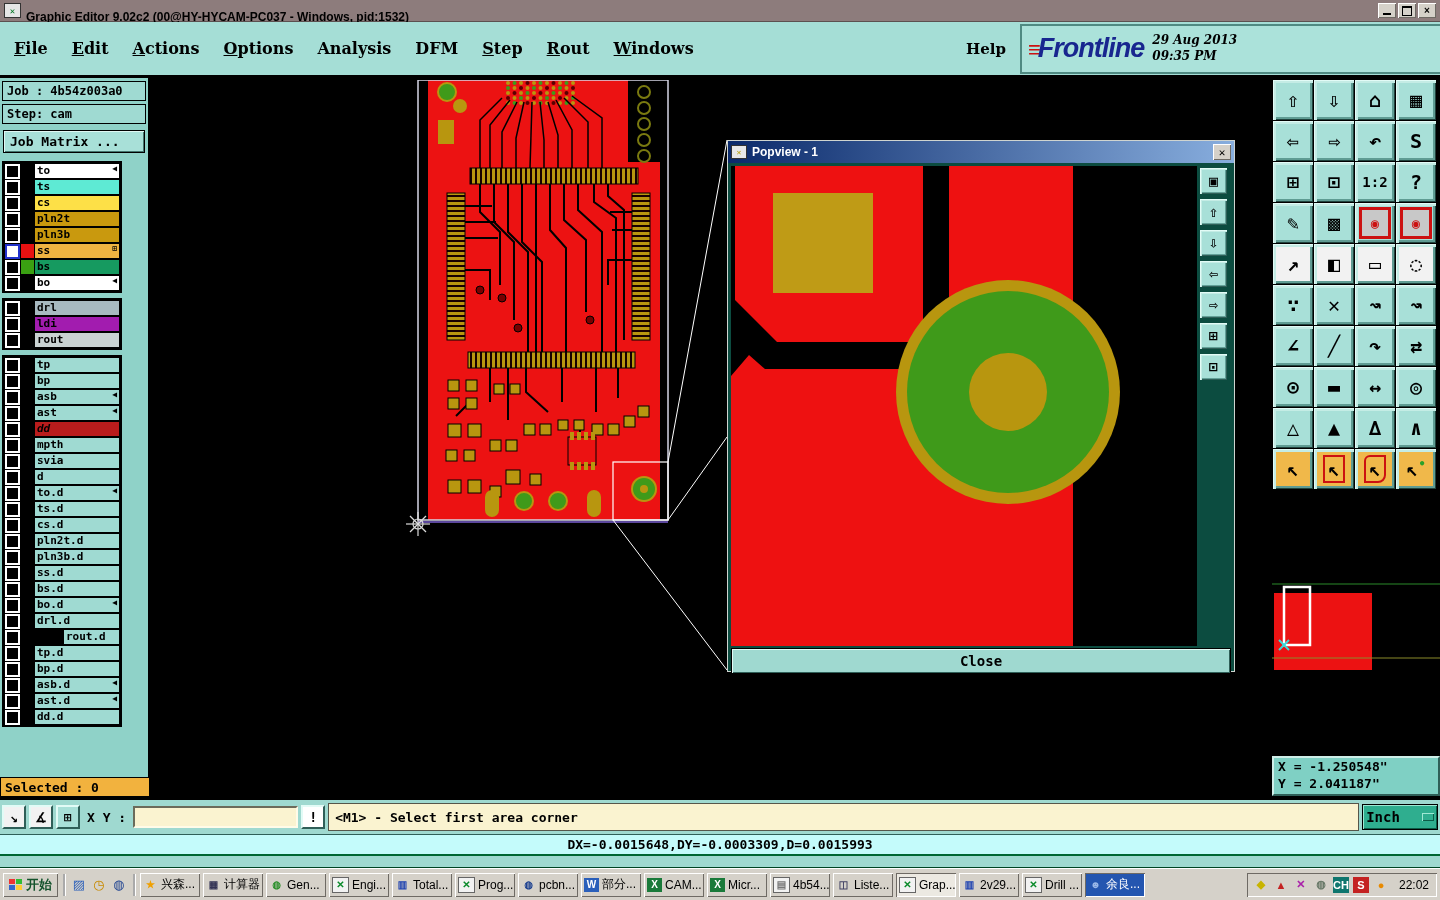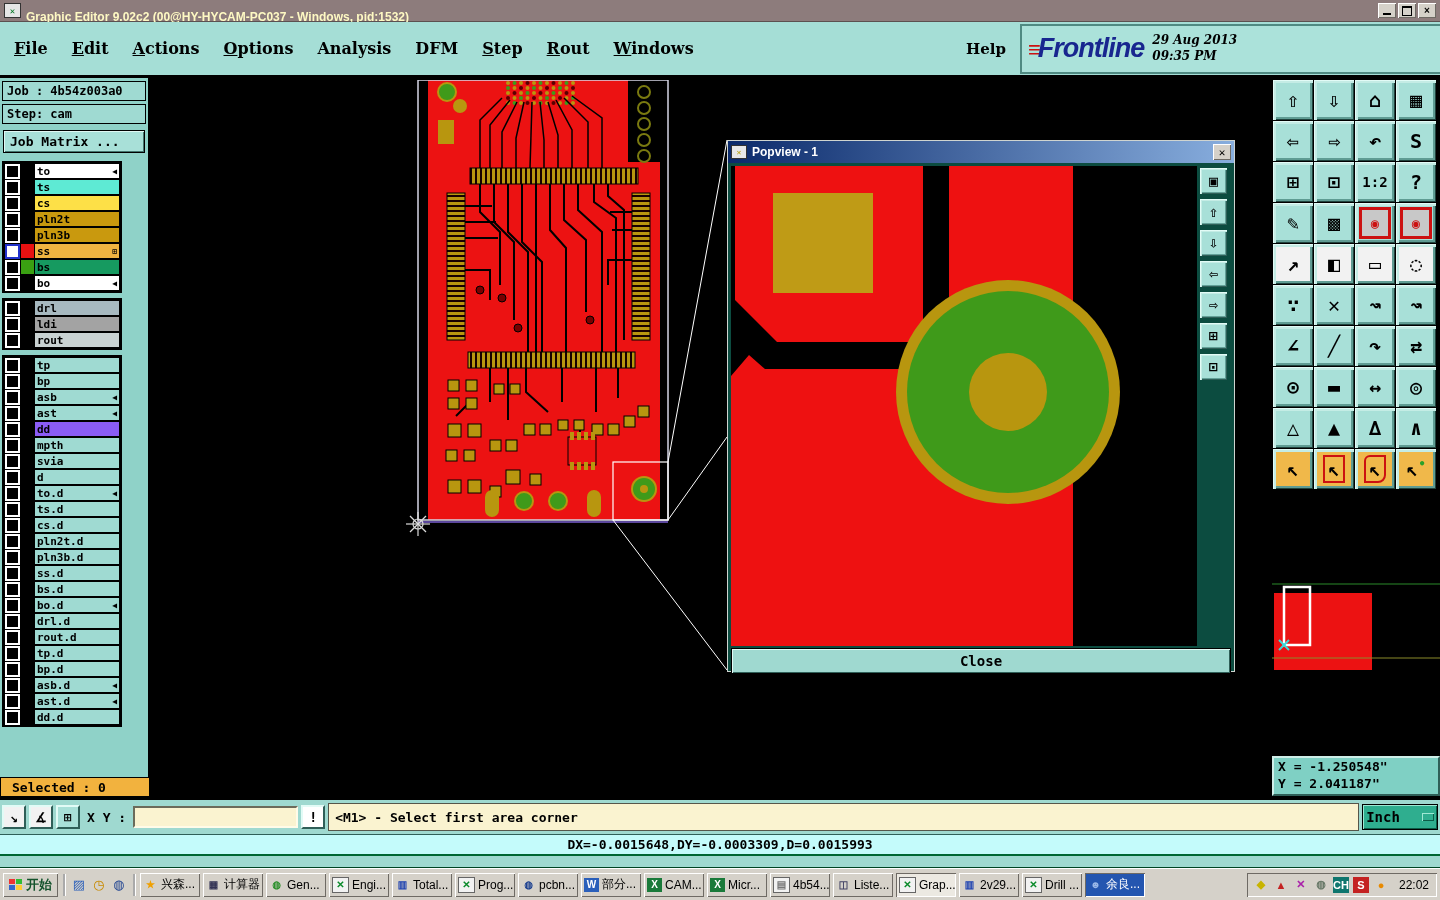--- a/index.html
+++ b/index.html
@@ -4,21 +4,21 @@
 <style>
   html,body{margin:0;padding:0;background:#444;}
   #screen{position:relative;width:1440px;height:900px;background:#000;overflow:hidden;
           font-family:"DejaVu Sans Mono",monospace;}
   .abs{position:absolute;}
   
   .titlebar{left:0;top:0;width:1440px;height:22px;background:#8d7c7c;display:flex;align-items:center;
             padding:0 4px;box-sizing:border-box;border-bottom:1px solid #5c5050;}
   .app-icon{width:15px;height:13px;background:#e6e6e6;border:1px solid #333;display:flex;align-items:center;
             justify-content:center;font-size:9px;color:#0a7a2a;font-weight:bold;margin-right:5px;}
-  .title-text{color:#fef9c3;font-family:"Liberation Sans",sans-serif;font-weight:bold;font-size:12px;white-space:nowrap;margin-top:12px;}
+  .title-text{color:#000000;font-family:"Liberation Sans",sans-serif;font-weight:bold;font-size:12px;white-space:nowrap;margin-top:12px;}
   .win-ctrls{margin-left:auto;display:flex;gap:2px;}
   .wbtn{width:18px;height:15px;background:#d5d1c9;box-shadow:inset 1px 1px 0 #fff,inset -1px -1px 0 #6e6a64;
         display:flex;align-items:center;justify-content:center;font-size:10px;font-weight:bold;color:#000;
         font-family:"Liberation Sans",sans-serif;}
   .glyph-min{width:8px;height:2px;background:#000;margin-top:7px;}
   .glyph-max{width:8px;height:7px;border:1px solid #000;border-top-width:2px;}
   
   .menubar{left:0;top:22px;width:1440px;height:56px;background:#a5ded6;display:flex;align-items:center;
            box-sizing:border-box;border-bottom:3px solid #000;}
   .menu-items{display:flex;gap:24px;padding-left:14px;font-family:"DejaVu Serif",serif;font-weight:bold;
@@ -43,25 +43,25 @@
   .job-matrix{margin:6px 3px 0 3px;height:21px;background:#a8e0d8;border:1px solid #000;
               box-shadow:inset 1px 1px 0 #dff8f3,inset -1px -1px 0 #44766e;font-size:13px;font-weight:bold;
               display:flex;align-items:center;padding-left:6px;cursor:default;}
   .layer-panel{margin:8px 0 0 2px;width:120px;}
   .layer-group{background:#000;border:1px solid #000;margin-bottom:5px;padding:1px;}
   .layer-row{display:flex;align-items:center;height:16px;}
   .cb{width:11px;height:11px;border:2px solid #fff;background:#000;margin:0 1px;flex:0 0 auto;}
   .cb.active{border-color:#2233cc;background:#fff;}
   .swatch{width:13px;height:14px;background:#000;flex:0 0 auto;}
   .layer-label{flex:1;height:14px;border:1px solid #000;font-size:11px;font-weight:bold;color:#000;
-               display:flex;align-items:center;padding:0 2px;overflow:hidden;}
+               display:flex;padding:0 2px;overflow:hidden;}
   .layer-label .arrow{margin-left:auto;font-size:8px;}
   .selected-bar{left:0;top:777px;width:150px;height:20px;background:#f2b23e;border:1px solid #000;
                 box-sizing:border-box;font-size:13px;font-weight:bold;display:flex;align-items:center;
-                padding-left:11px;color:#000;}
+                padding-left:4px;color:#000;}
   
   .canvas{left:150px;top:80px;width:1122px;height:720px;background:#000;}
   
   .popview{left:727px;top:140px;width:508px;height:532px;background:#0c4c40;border:1px solid #cfd4d0;
            box-sizing:border-box;box-shadow:2px 2px 0 #000;}
   .pv-title{height:22px;background:linear-gradient(to right,#0b2a6b,#88aede);display:flex;align-items:center;
             padding:0 3px;}
   .pv-icon{width:14px;height:12px;background:#e8e8e8;border:1px solid #333;color:#b8a000;font-size:8px;
            font-weight:bold;display:flex;align-items:center;justify-content:center;margin-right:5px;}
   .pv-title-text{color:#fff;font-family:"Liberation Sans",sans-serif;font-weight:bold;font-size:12px;}
@@ -257,21 +257,21 @@
           <div class="layer-row">
             <span class="cb"></span>
             <span class="swatch"></span>
             <div class="layer-label" style="background: rgb(167, 185, 192);">
               <span>drl</span>
             </div>
           </div>
           <div class="layer-row">
             <span class="cb"></span>
             <span class="swatch"></span>
-            <div class="layer-label" style="background: #a3a3a3;">
+            <div class="layer-label" style="background: #a21caf;">
               <span>ldi</span>
             </div>
           </div>
           <div class="layer-row">
             <span class="cb"></span>
             <span class="swatch"></span>
             <div class="layer-label" style="background: rgb(201, 210, 210);">
               <span>rout</span>
             </div>
           </div>
@@ -303,21 +303,21 @@
             <span class="cb"></span>
             <span class="swatch"></span>
             <div class="layer-label" style="background: rgb(159, 218, 210);">
               <span>ast</span>
               <span class="arrow">◀</span>
             </div>
           </div>
           <div class="layer-row">
             <span class="cb"></span>
             <span class="swatch"></span>
-            <div class="layer-label" style="background: #8b5cf6;">
+            <div class="layer-label" style="background: #b91c1c; font-style: italic;">
               <span>dd</span>
             </div>
           </div>
           <div class="layer-row">
             <span class="cb"></span>
             <span class="swatch"></span>
             <div class="layer-label" style="background: rgb(159, 218, 210);">
               <span>mpth</span>
             </div>
           </div>
@@ -396,21 +396,21 @@
           <div class="layer-row">
             <span class="cb"></span>
             <span class="swatch"></span>
             <div class="layer-label" style="background: rgb(159, 218, 210);">
               <span>drl.d</span>
             </div>
           </div>
           <div class="layer-row">
             <span class="cb"></span>
             <span class="swatch"></span>
-            <div class="layer-label" style="background: rgb(159, 218, 210);">
+            <div class="layer-label" style="background: rgb(159, 218, 210); margin-left: 29px;">
               <span>rout.d</span>
             </div>
           </div>
           <div class="layer-row">
             <span class="cb"></span>
             <span class="swatch"></span>
             <div class="layer-label" style="background: rgb(159, 218, 210);">
               <span>tp.d</span>
             </div>
           </div>

